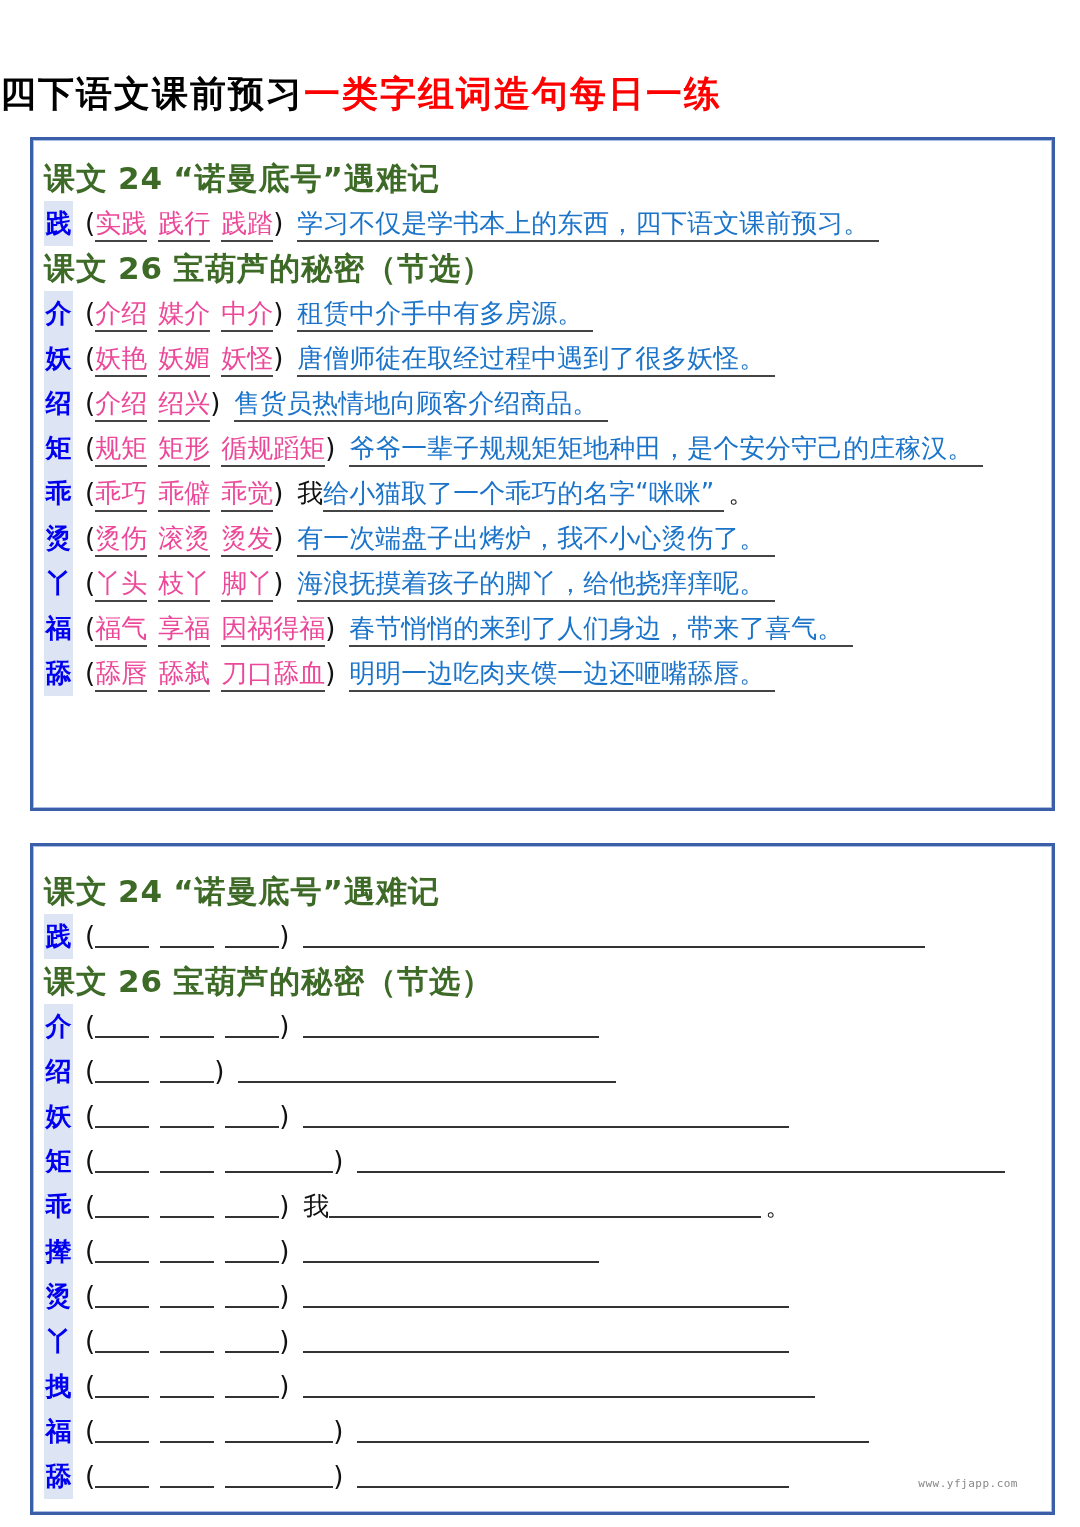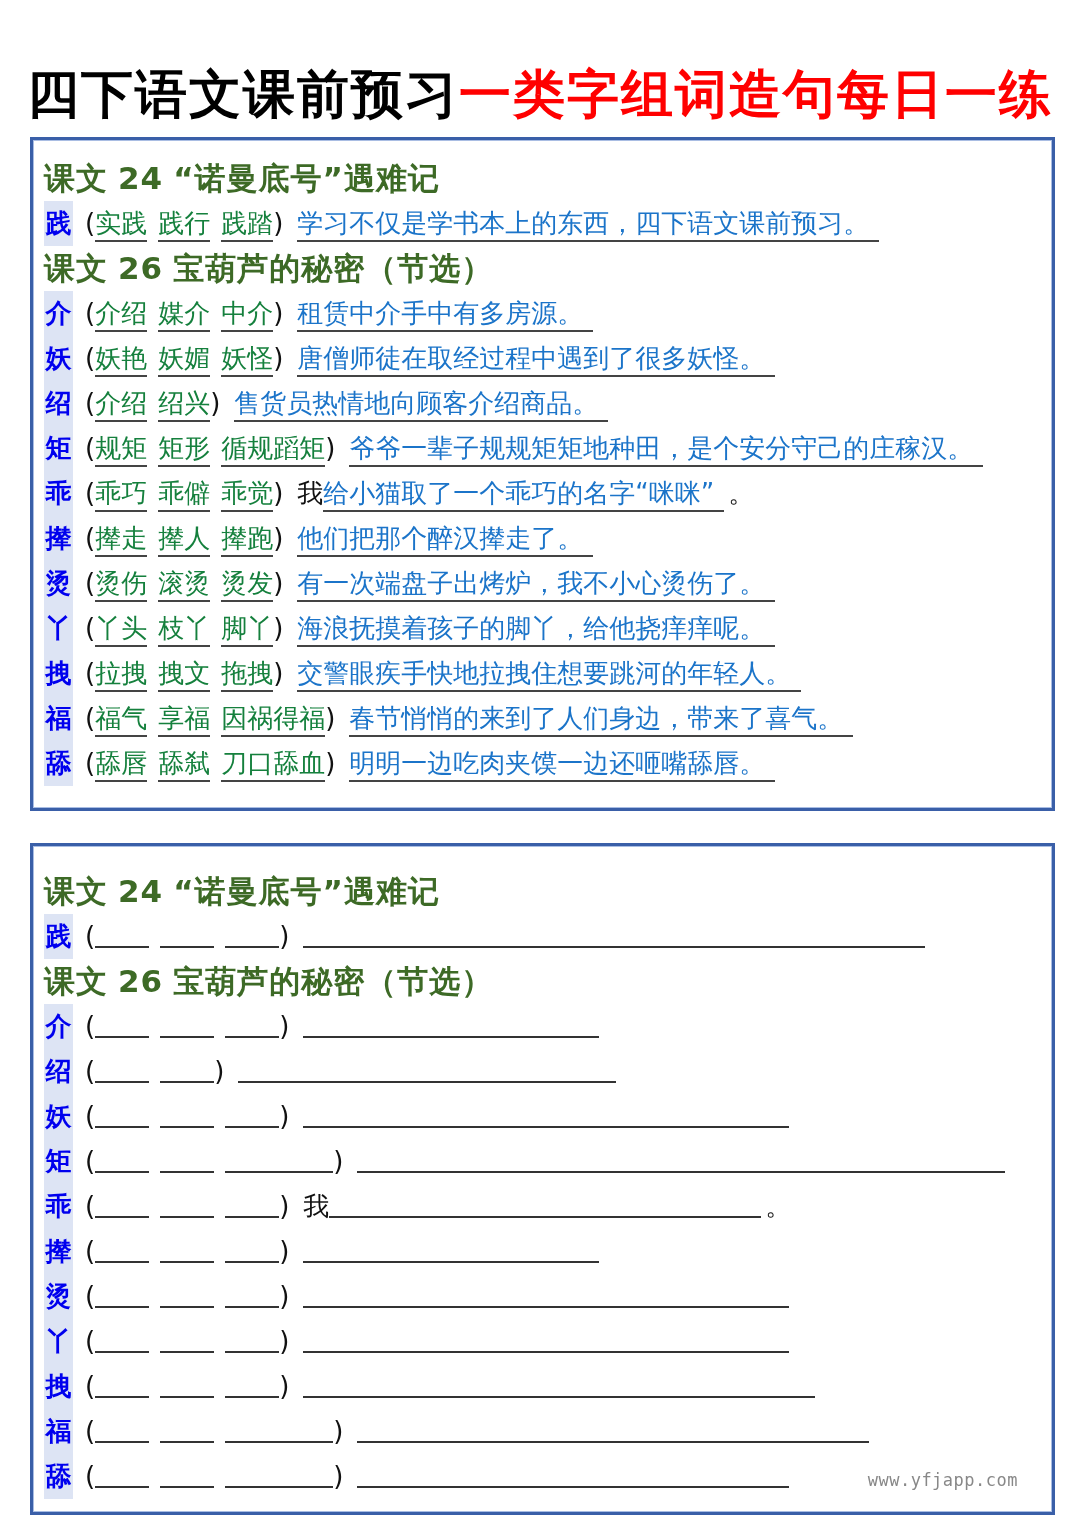--- a/index.html
+++ b/index.html
@@ -1,21 +1,21 @@
 <!DOCTYPE html>
 <html><head>
 <meta charset="utf-8">
 <style>
   * { box-sizing: border-box; margin: 0; padding: 0; }
   html, body { width: 1080px; height: 1527px; background: #ffffff; overflow: hidden; }
   body { position: relative; font-family: "DejaVu Sans", "Liberation Sans", sans-serif; }
 
   .title {
-    position: absolute; left: 0; top: 62px; width: 1080px; text-align: center;
-    font-size: 52px; font-weight: bold; letter-spacing: 2px; line-height: 64px;
+    position: absolute; left: 0; top: 62px; width: 1080px; text-align: left;
+    font-size: 36px; font-weight: bold; letter-spacing: 2px; line-height: 64px;
     white-space: nowrap;
   }
   .title .black { color: #000000; }
   .title .red { color: #ff0000; }
 
   .box {
     position: absolute; left: 30px; width: 1025px;
     border: 3px solid #3a5fa8;
     box-shadow: 0 0 0 1px #a9bde3 inset;
   }
@@ -32,63 +32,61 @@
   .heading { color: #3d6a26; font-weight: bold; font-size: 31px; letter-spacing: 1px; }
   .heading .hnum { margin: 0 10px; }
 
   .char {
     display: inline-block; width: 29px; height: 45px; background: #dde4f4;
     color: #0000ee; font-weight: bold; text-align: center; vertical-align: top;
   }
   .paren { color: #111; margin-left: 12px; }
   .paren-close { color: #111; }
   .word {
-    color: #15803d; border-bottom: 2px solid #444; display: inline-block; line-height: 34px;
+    color: #ec4899; border-bottom: 2px solid #444; display: inline-block; line-height: 34px;
   }
   .gap { display: inline-block; width: 11px; }
   .sentence {
     display: inline-block; color: #1b74c9; border-bottom: 2px solid #444; line-height: 34px;
     margin-left: 14px; padding-right: 10px;
   }
   .prefix { color: #111; margin-left: 14px; }
   .prefix + .sentence { margin-left: 0; }
   .suffix { color: #111; margin-left: 4px; }
 
   .blank { display: inline-block; border-bottom: 2px solid #333; height: 34px; vertical-align: top; margin-top: 0; }
   .blank.short { width: 54px; }
   .blank.long { width: 108px; }
   .line { display: inline-block; border-bottom: 2px solid #333; height: 34px; vertical-align: top; margin-left: 14px; }
   .prefix + .line { margin-left: 0; }
 
   .watermark {
     position: absolute; right: 34px; bottom: 22px; font-family: "DejaVu Sans Mono", monospace;
-    font-size: 17px; color: #888; letter-spacing: 0.5px;
+    font-size: 11px; color: #888; letter-spacing: 0.5px;
   }
 </style>
 </head>
 <body>
 
 <div class="title">
   <span class="black">四下语文课前预习</span><span class="red">一类字组词造句每日一练</span>
 </div>
 
 <div class="box box1">
   <div class="rows" id="answer-rows">
       <div class="row heading"><span>课文</span><span class="hnum">24</span><span>“诺曼底号”遇难记</span></div>
       <div class="row"><span class="char">践</span><span class="paren">(</span><span class="word">实践</span><span class="gap"></span><span class="word">践行</span><span class="gap"></span><span class="word">践踏</span><span class="paren-close">)</span><span class="sentence">学习不仅是学书本上的东西，四下语文课前预习。</span></div>
       <div class="row heading"><span>课文</span><span class="hnum">26</span><span>宝葫芦的秘密（节选）</span></div>
       <div class="row"><span class="char">介</span><span class="paren">(</span><span class="word">介绍</span><span class="gap"></span><span class="word">媒介</span><span class="gap"></span><span class="word">中介</span><span class="paren-close">)</span><span class="sentence">租赁中介手中有多房源。</span></div>
       <div class="row"><span class="char">妖</span><span class="paren">(</span><span class="word">妖艳</span><span class="gap"></span><span class="word">妖媚</span><span class="gap"></span><span class="word">妖怪</span><span class="paren-close">)</span><span class="sentence">唐僧师徒在取经过程中遇到了很多妖怪。</span></div>
       <div class="row"><span class="char">绍</span><span class="paren">(</span><span class="word">介绍</span><span class="gap"></span><span class="word">绍兴</span><span class="paren-close">)</span><span class="sentence">售货员热情地向顾客介绍商品。</span></div>
       <div class="row"><span class="char">矩</span><span class="paren">(</span><span class="word">规矩</span><span class="gap"></span><span class="word">矩形</span><span class="gap"></span><span class="word">循规蹈矩</span><span class="paren-close">)</span><span class="sentence">爷爷一辈子规规矩矩地种田，是个安分守己的庄稼汉。</span></div>
       <div class="row"><span class="char">乖</span><span class="paren">(</span><span class="word">乖巧</span><span class="gap"></span><span class="word">乖僻</span><span class="gap"></span><span class="word">乖觉</span><span class="paren-close">)</span><span class="prefix">我</span><span class="sentence">给小猫取了一个乖巧的名字“咪咪”</span><span class="suffix">。</span></div>
-      <div class="row"><span class="char">撵</span><span class="paren">(</span><span class="word">撵走</span><span class="gap"></span><span class="word">撵人</span><span class="gap"></span><span class="word">撵跑</span><span class="paren-close">)</span><span class="sentence">他们把那个醉汉撵走了。</span></div>
       <div class="row"><span class="char">烫</span><span class="paren">(</span><span class="word">烫伤</span><span class="gap"></span><span class="word">滚烫</span><span class="gap"></span><span class="word">烫发</span><span class="paren-close">)</span><span class="sentence">有一次端盘子出烤炉，我不小心烫伤了。</span></div>
       <div class="row"><span class="char">丫</span><span class="paren">(</span><span class="word">丫头</span><span class="gap"></span><span class="word">枝丫</span><span class="gap"></span><span class="word">脚丫</span><span class="paren-close">)</span><span class="sentence">海浪抚摸着孩子的脚丫，给他挠痒痒呢。</span></div>
-      <div class="row"><span class="char">拽</span><span class="paren">(</span><span class="word">拉拽</span><span class="gap"></span><span class="word">拽文</span><span class="gap"></span><span class="word">拖拽</span><span class="paren-close">)</span><span class="sentence">交警眼疾手快地拉拽住想要跳河的年轻人。</span></div>
       <div class="row"><span class="char">福</span><span class="paren">(</span><span class="word">福气</span><span class="gap"></span><span class="word">享福</span><span class="gap"></span><span class="word">因祸得福</span><span class="paren-close">)</span><span class="sentence">春节悄悄的来到了人们身边，带来了喜气。</span></div>
       <div class="row"><span class="char">舔</span><span class="paren">(</span><span class="word">舔唇</span><span class="gap"></span><span class="word">舔弑</span><span class="gap"></span><span class="word">刀口舔血</span><span class="paren-close">)</span><span class="sentence">明明一边吃肉夹馍一边还咂嘴舔唇。</span></div>
     </div>
 </div>
 
 <div class="box box2">
   <div class="rows" id="practice-rows">
       <div class="row heading"><span>课文</span><span class="hnum">24</span><span>“诺曼底号”遇难记</span></div>
       <div class="row"><span class="char">践</span><span class="paren">(</span><span class="blank short"></span><span class="gap"></span><span class="blank short"></span><span class="gap"></span><span class="blank short"></span><span class="paren-close">)</span><span class="line" style="width: 622px;"></span></div>
       <div class="row heading"><span>课文</span><span class="hnum">26</span><span>宝葫芦的秘密（节选）</span></div>

